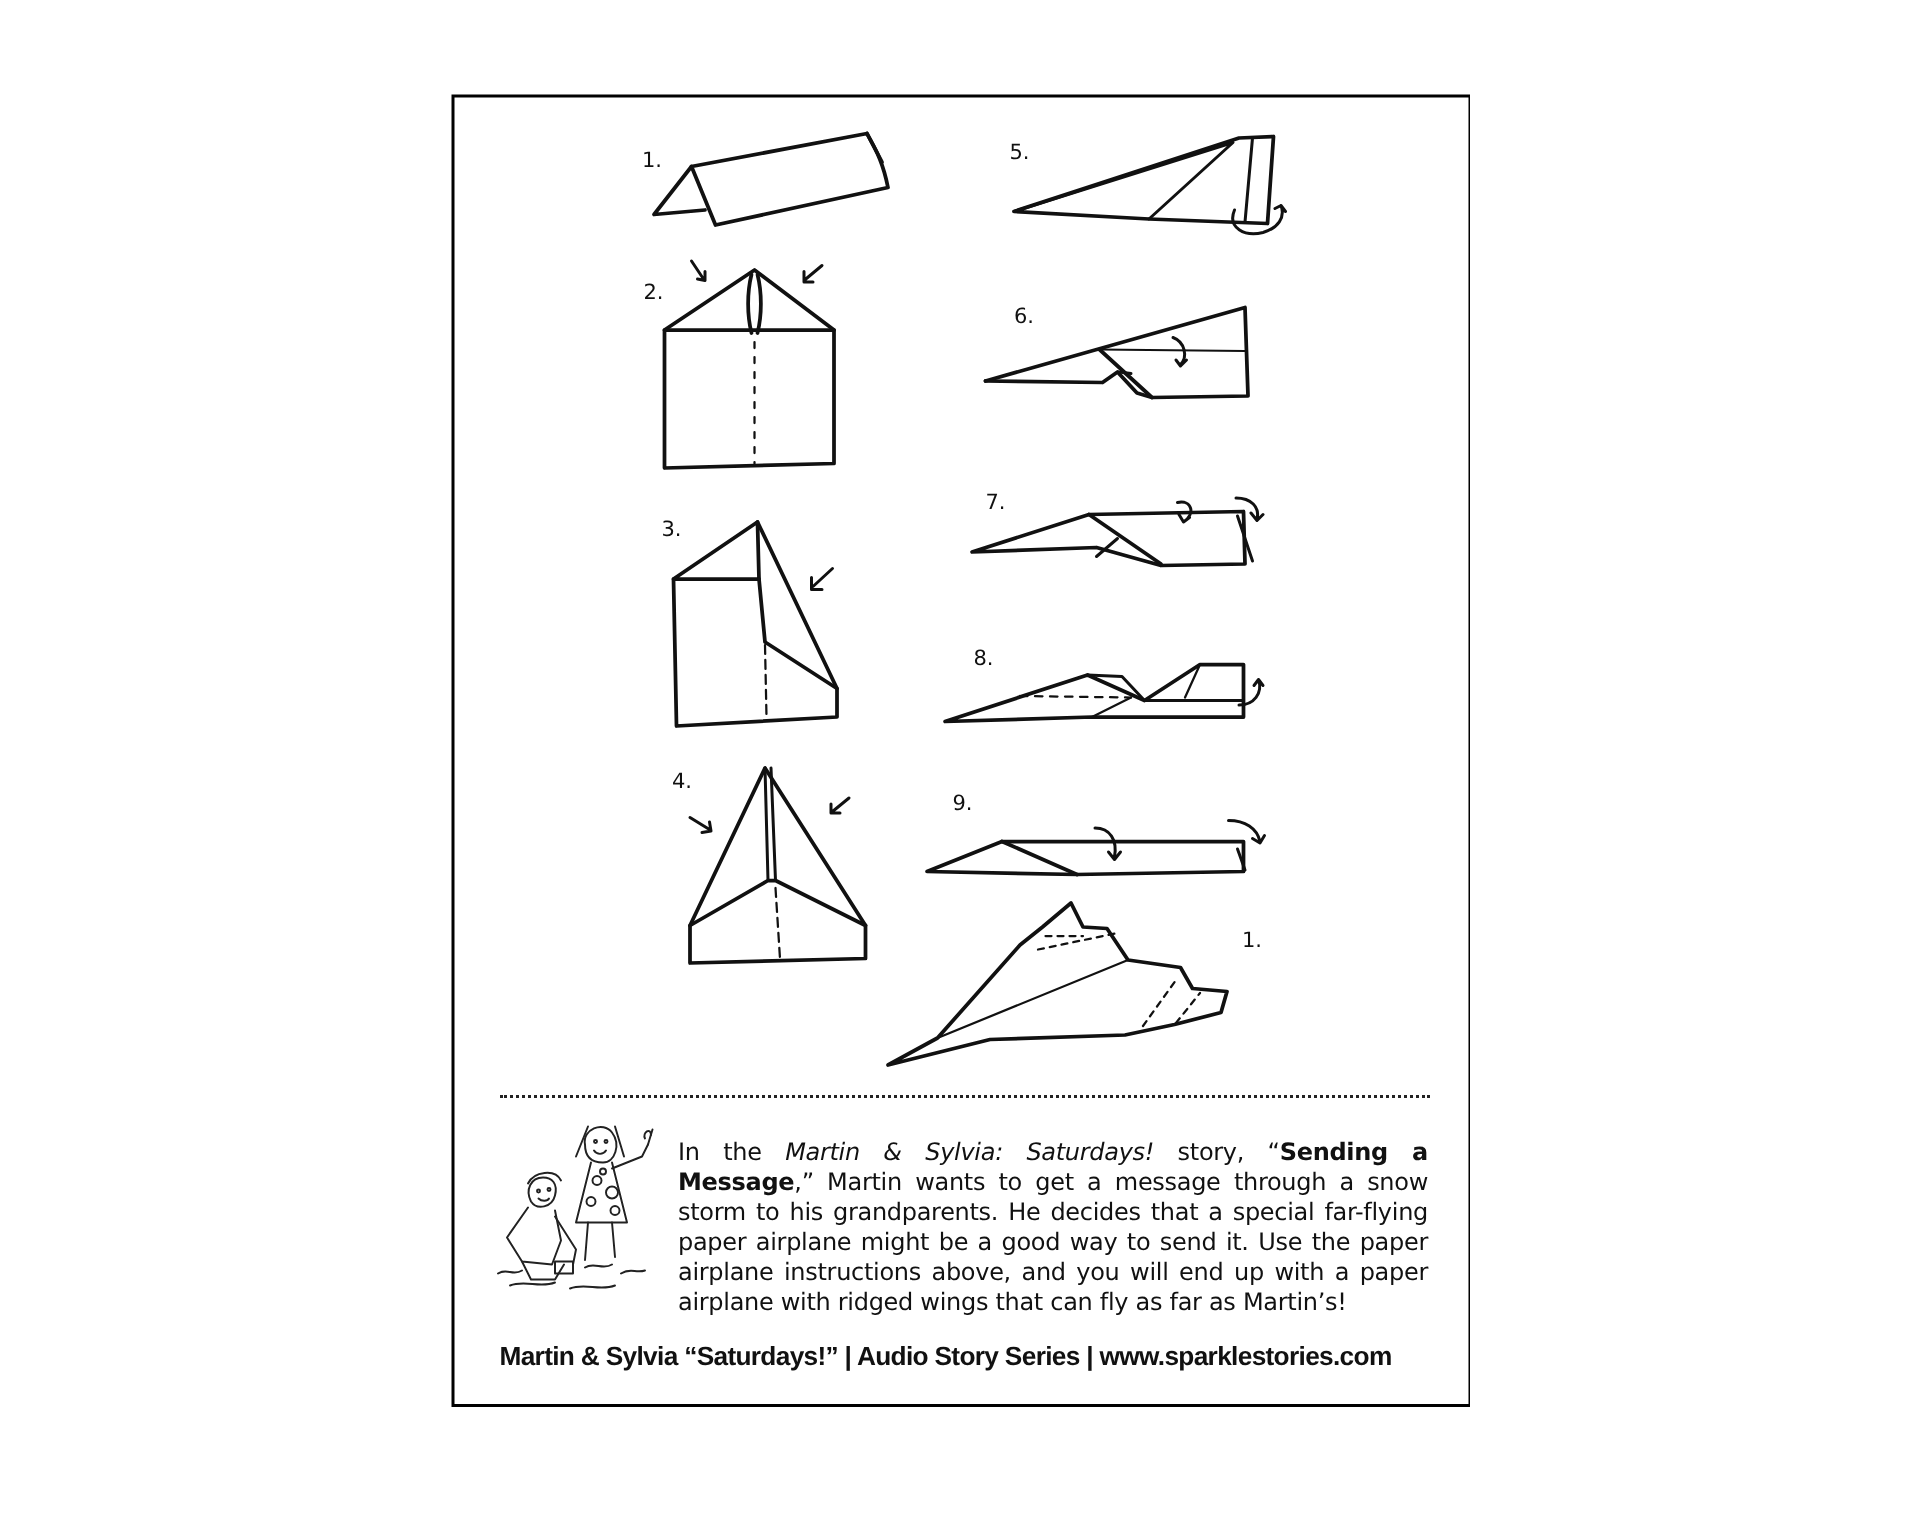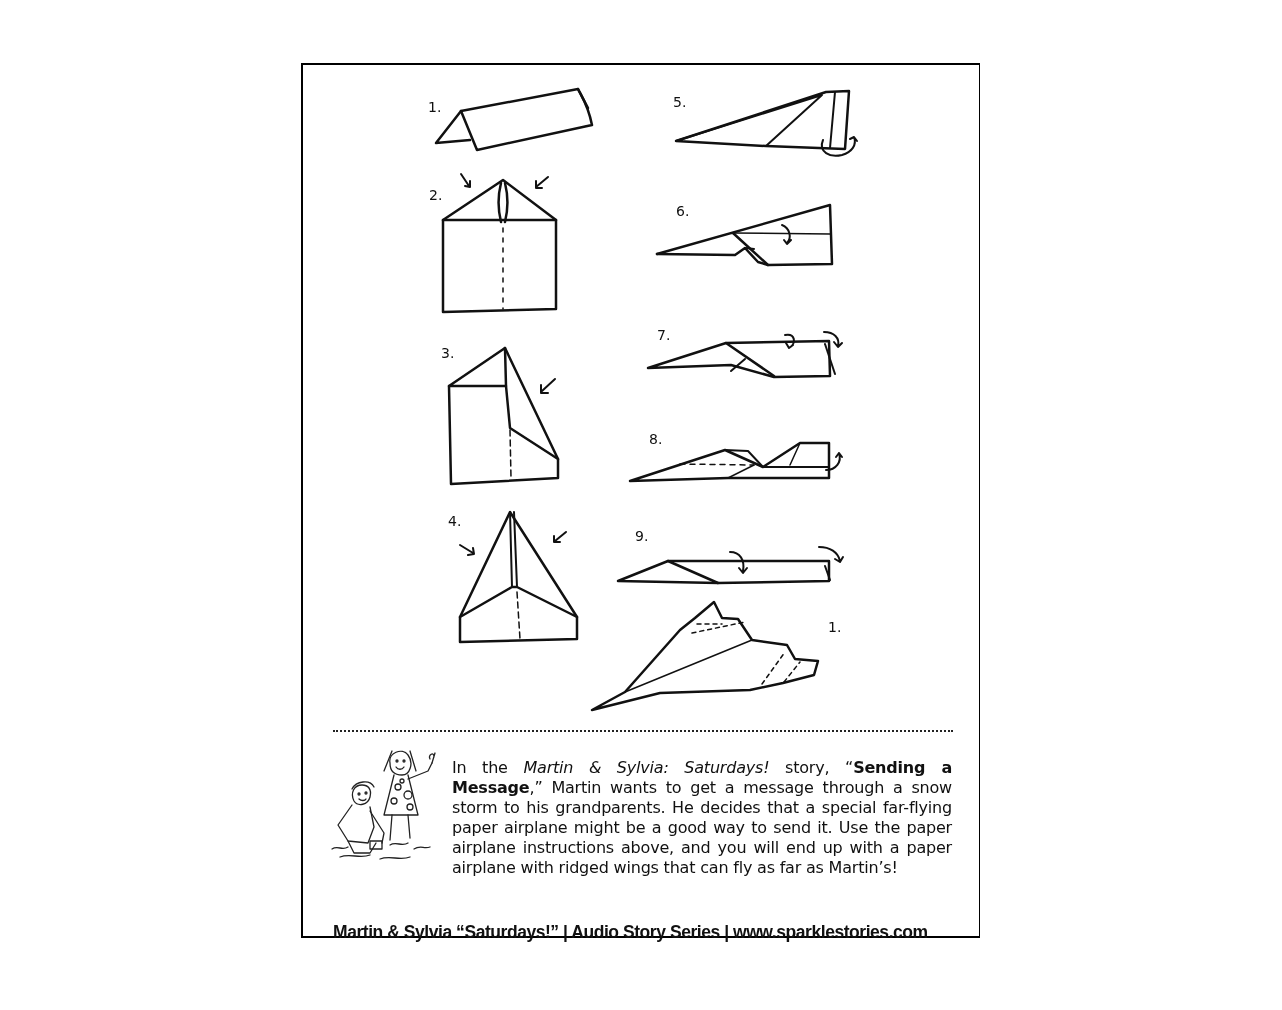--- a/index.html
+++ b/index.html
@@ -5,21 +5,21 @@
   html, body { margin:0; padding:0; background:#ffffff; }
   body { width:1282px; height:1010px; position:relative; overflow:hidden; font-family:"DejaVu Sans", sans-serif; }
   .page { position:absolute; left:301px; top:63px; width:679px; height:875px; border:2px solid #000; border-right-width:1.5px; background:#fff; box-sizing:border-box; }
   .art { position:absolute; left:0; top:0; }
   .step-label { position:absolute; font-family:"DejaVu Sans", sans-serif; font-size:14px; color:#111; }
   .divider { position:absolute; left:333px; top:730px; width:620px; height:0; border-top:2.5px dotted #222; }
   .story { position:absolute; left:452px; top:758px; width:500px; font-family:"DejaVu Sans", sans-serif; font-size:16px; line-height:20px; color:#111; text-align:justify; text-align-last:left; letter-spacing:-0.2px; }
   .story i { font-style:italic; }
   .story b { font-weight:bold; }
   .kids { position:absolute; left:330px; top:745px; }
-  .footer { position:absolute; left:333px; top:894px; width:620px; font-family:"Liberation Sans", sans-serif; font-weight:bold; font-size:17.5px; color:#111; letter-spacing:-0.45px; white-space:nowrap;margin-top:28px; }
+  .footer { position:absolute; left:333px; top:894px; width:620px; font-family:"Liberation Sans", sans-serif; font-weight:bold; font-size:17.5px; color:#111; letter-spacing:-0.45px; white-space:nowrap; }
 </style>
 </head>
 <body>
 
 <div class="page"></div>
 
 <svg class="art" width="1282" height="1010" viewBox="0 0 1282 1010" fill="none" stroke="#111" stroke-linecap="round" stroke-linejoin="round">
 
   <g stroke-width="2.5">
     <path d="M461,111 L578,89 C582,97 588,105 592,125 L477,150 Z"></path>

